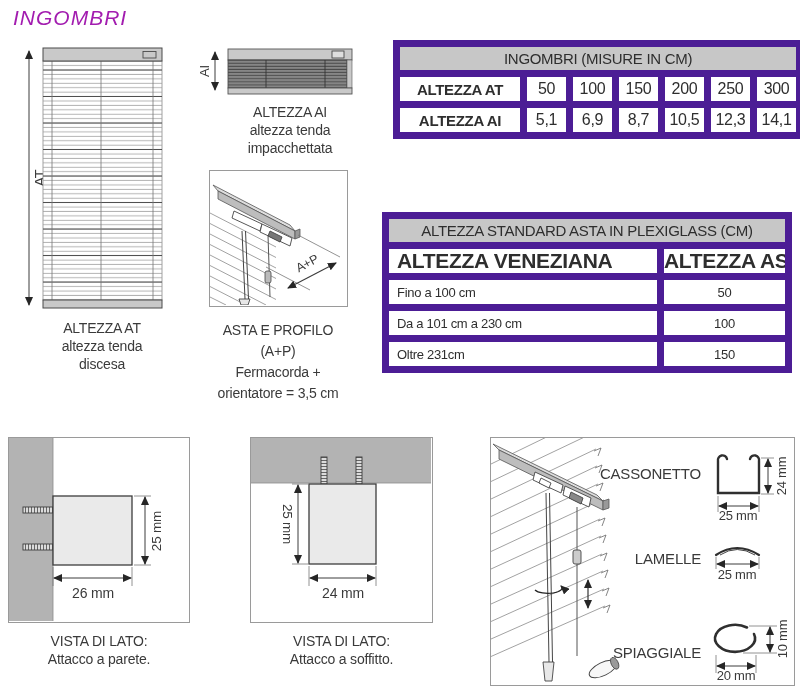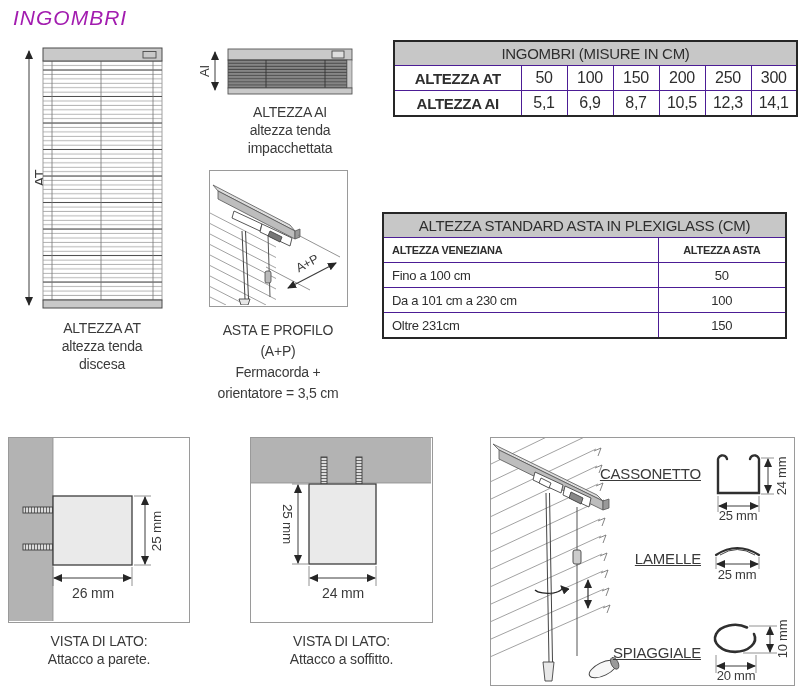--- a/index.html
+++ b/index.html
@@ -6,32 +6,32 @@
   .page{position:relative;width:800px;height:695px;background:#ffffff;
         font-family:"Liberation Sans",sans-serif;color:#3a3a3a;overflow:hidden;}
   .abs{position:absolute;}
   .title{left:13px;top:6px;font-size:21px;font-style:italic;font-weight:400;
          letter-spacing:1px;color:#a21caf;}
   .cap{text-align:center;font-size:14px;line-height:18px;letter-spacing:-0.2px;color:#3a3a3a;}
   .cap--wide{line-height:21px;}
   .panel{border:1.5px solid #9a9a9a;background:#fff;box-sizing:border-box;}
   table.t{border-collapse:collapse;table-layout:fixed;position:absolute;background:#fff;
           border:2px solid #262626;}
-  table.t td{border:1px solid #4c1d95;text-align:center;padding:0;color:#2e2e2e;
+  table.t td{border:7px solid #4c1d95;text-align:center;padding:0;color:#2e2e2e;
              letter-spacing:-0.3px;overflow:hidden;white-space:nowrap;}
   table.t td.th{background:#c7c7c7;font-size:15px;height:23px;font-weight:400;}
   table.t1{left:393px;top:40px;width:403px;}
   table.t1 td{height:24px;font-size:16px;}
   table.t1 td.lbl{font-weight:bold;font-size:15px;}
   table.t2{left:382px;top:212px;width:403px;}
   table.t2 td{height:24px;font-size:13px;}
-  table.t2 td.lbl{font-weight:bold;font-size:11px;}
+  table.t2 td.lbl{font-weight:bold;font-size:21px;}
   table.t2 td.left{text-align:left;padding-left:8px;}
   .complabel{position:absolute;font-size:15px;letter-spacing:-0.2px;color:#3a3a3a;
-             text-align:right;width:115px;left:95px;text-decoration:underline;}
+             text-align:right;width:115px;left:95px;}
   svg text{font-family:"Liberation Sans",sans-serif;fill:#3a3a3a;letter-spacing:-0.2px;}
 </style>
 </head>
 <body>
 
 <div class="page">
 
   <div class="abs title">INGOMBRI</div>
 
   <svg class="abs" style="left:14px;top:44px;" width="160" height="270" viewBox="0 0 160 270">

